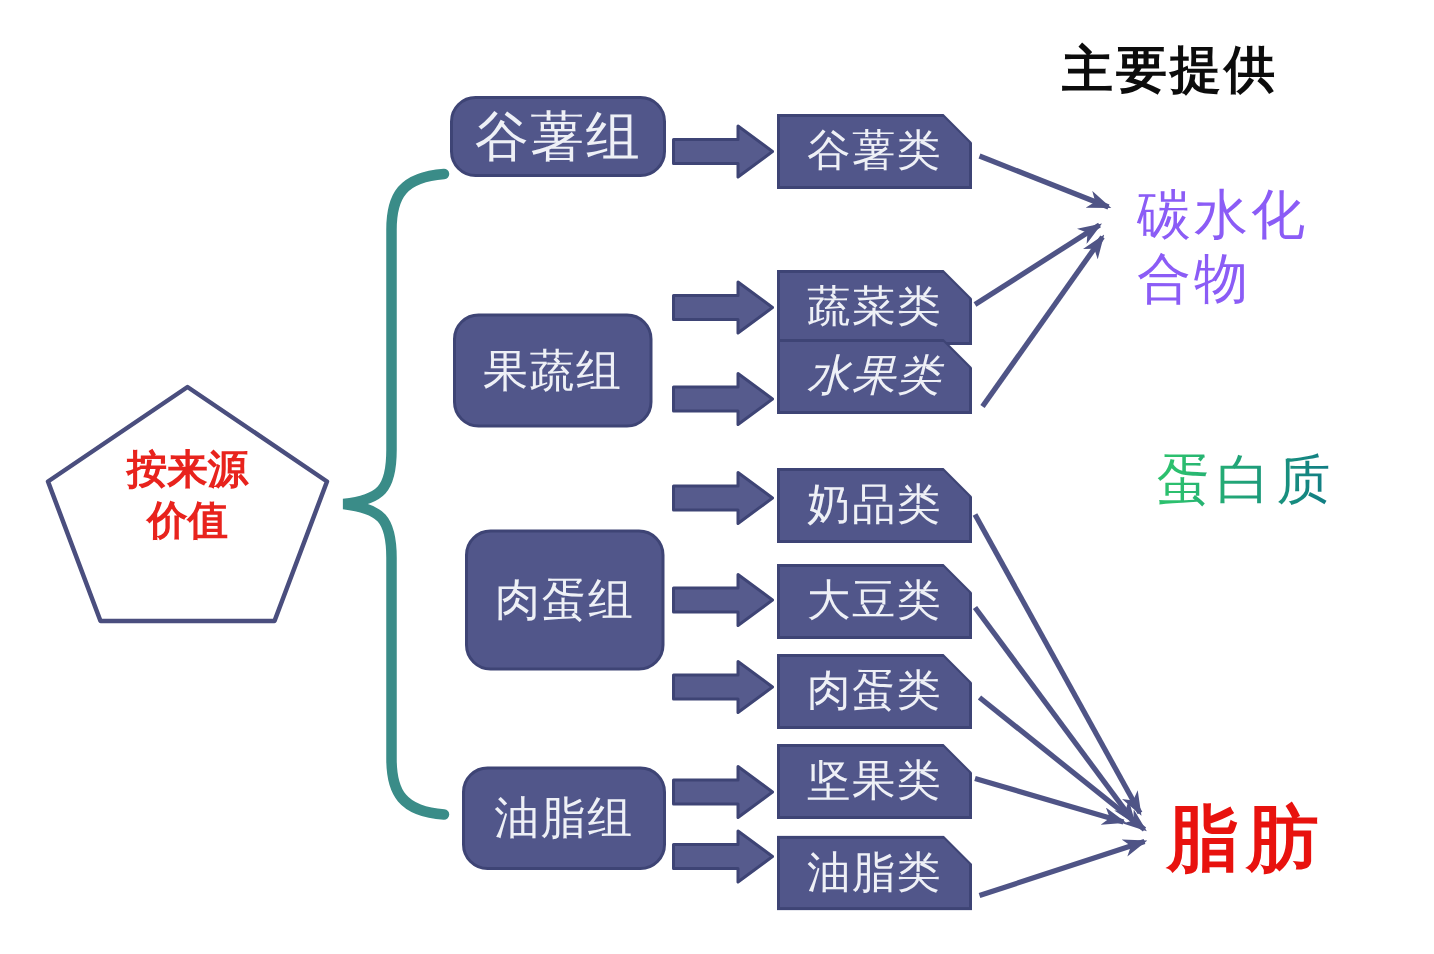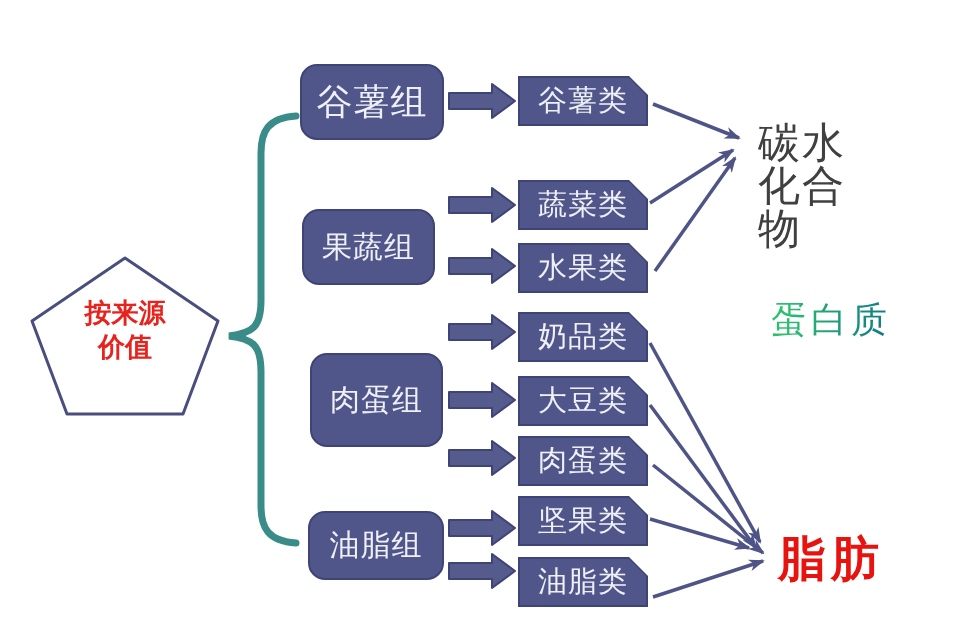--- a/index.html
+++ b/index.html
@@ -8,53 +8,53 @@
     font-family:"Liberation Serif","DejaVu Serif",serif;
   }
   .layer{position:absolute;left:0;top:0;width:956px;height:636px;}
 
   
   .group-box{
     position:absolute;background:#51568a;border:2px solid #3e4475;border-radius:17px;
     display:flex;align-items:center;justify-content:center;
     color:#eef0f6;font-size:30px;box-sizing:border-box;letter-spacing:1px;
   }
-  .g1{left:300px;top:64px;width:144px;height:76px;font-size:36px;}
+  .g1{left:300px;top:64px;width:144px;height:54px;font-size:36px;}
   .g2{left:302px;top:209px;width:133px;height:76px;}
   .g3{left:310px;top:353px;width:133px;height:94px;align-items:center;}
   .g4{left:308px;top:511px;width:136px;height:69px;}
 
   
   .cat-box{
     position:absolute;left:518px;width:130px;height:50px;background:#3e4475;
     clip-path:polygon(0 0,calc(100% - 19px) 0,100% 19px,100% 100%,0 100%);
     display:flex;align-items:center;justify-content:center;
     color:#eef0f6;font-size:29px;letter-spacing:1px;
   }
   .cat-fill{
     position:absolute;left:2px;top:2px;right:2px;bottom:2px;background:#51568a;
     clip-path:polygon(0 0,calc(100% - 17px) 0,100% 17px,100% 100%,0 100%);
     font-style:normal;
   }
   .cat-box span{position:relative;z-index:1;}
-  .c1{top:76px;} .c2{top:180px;} .c3{top:243px;} .c4{top:312px;}
+  .c1{top:76px;} .c2{top:180px;} .c3{top:226px;font-style:italic;} .c4{top:312px;}
   .c5{top:376px;} .c6{top:436px;} .c7{top:496px;} .c8{top:557px;}
 
   .pent-text{
     position:absolute;left:45px;top:296px;width:160px;text-align:center;
     font-size:27px;font-weight:bold;color:#e8231d;line-height:34px;
   }
 
   .heading{
     position:absolute;left:708px;top:24px;font-size:34px;font-weight:bold;
     color:#0c0c0c;letter-spacing:2px;
   }
   .carb{
     position:absolute;left:758px;top:122px;width:124px;
-    font-size:42px;line-height:43px;color:#404040;letter-spacing:2px;
+    font-size:36px;line-height:43px;color:#8b5cf6;letter-spacing:2px;
   }
   .protein{
     position:absolute;left:771px;top:296px;font-size:36px;letter-spacing:4px;
     color:#1fa26f;
   }
   @supports (-webkit-background-clip:text){
     .protein{
       background:linear-gradient(90deg,#2cc06e 10%,#117d84 95%);
       -webkit-background-clip:text;background-clip:text;
       -webkit-text-fill-color:transparent;
@@ -148,17 +148,18 @@
   </div>
   <div class="cat-box c7">
     <i class="cat-fill"></i>
     <span>坚果类</span>
   </div>
   <div class="cat-box c8">
     <i class="cat-fill"></i>
     <span>油脂类</span>
   </div>
 
+  <div class="heading">主要提供</div>
   <div class="carb">碳水化合物</div>
   <div class="protein">蛋白质</div>
   <div class="fat">脂肪</div>
 
 </div>
 
 </body></html>

